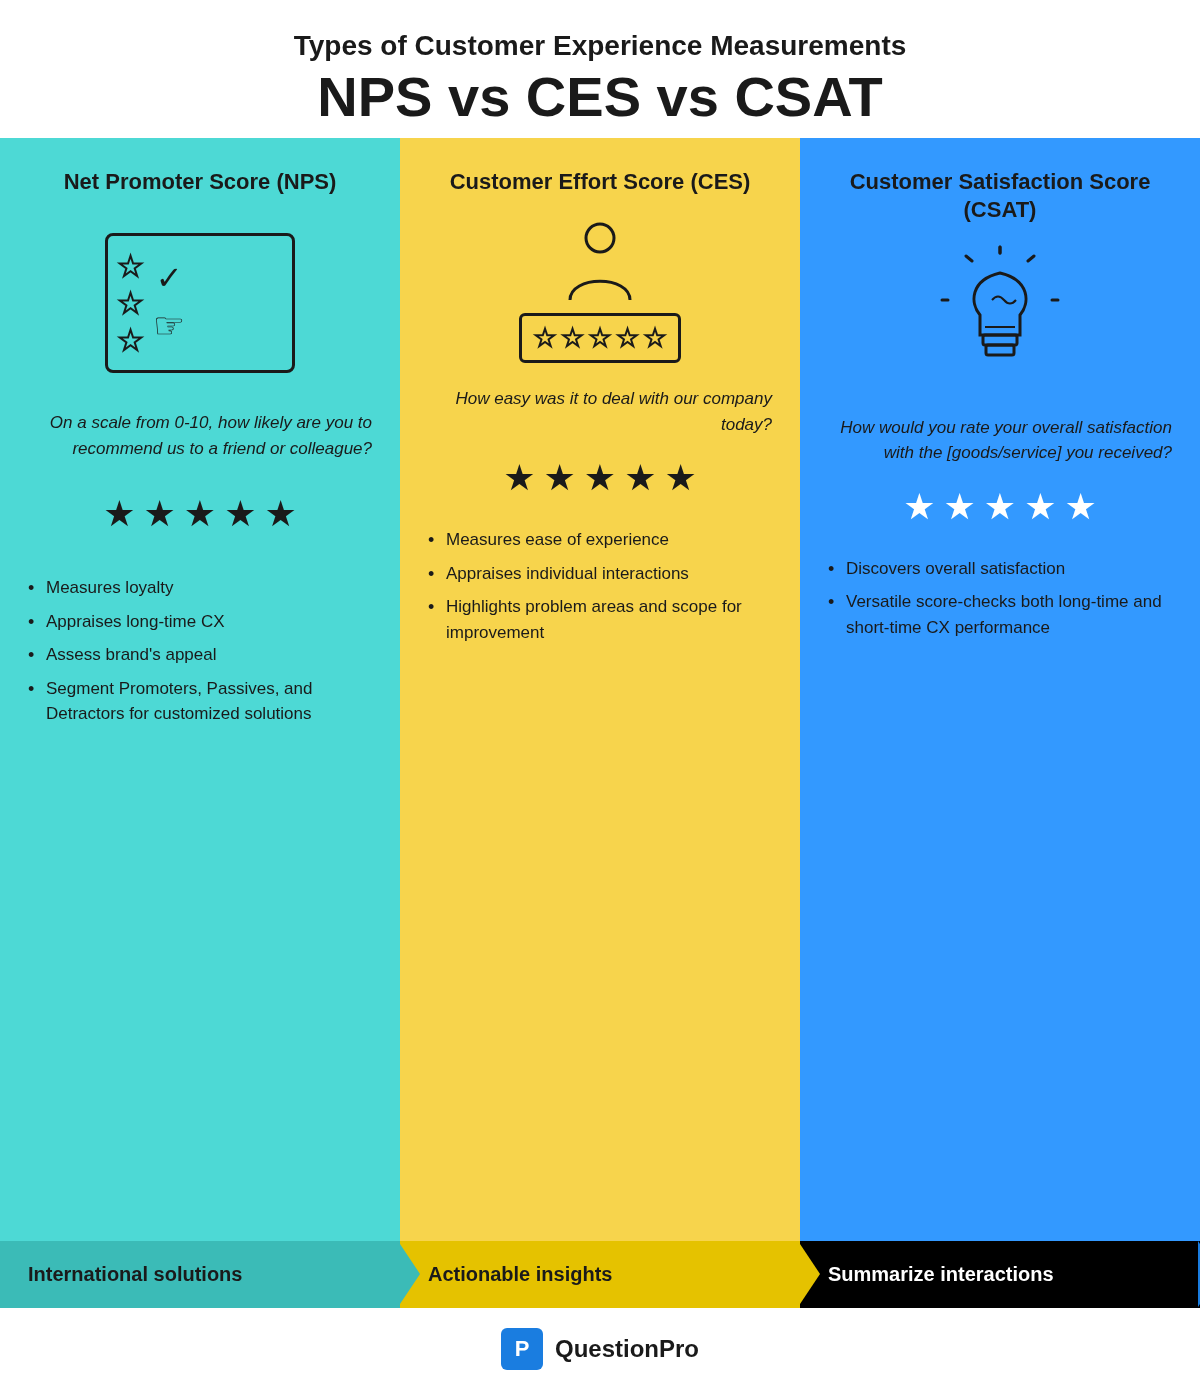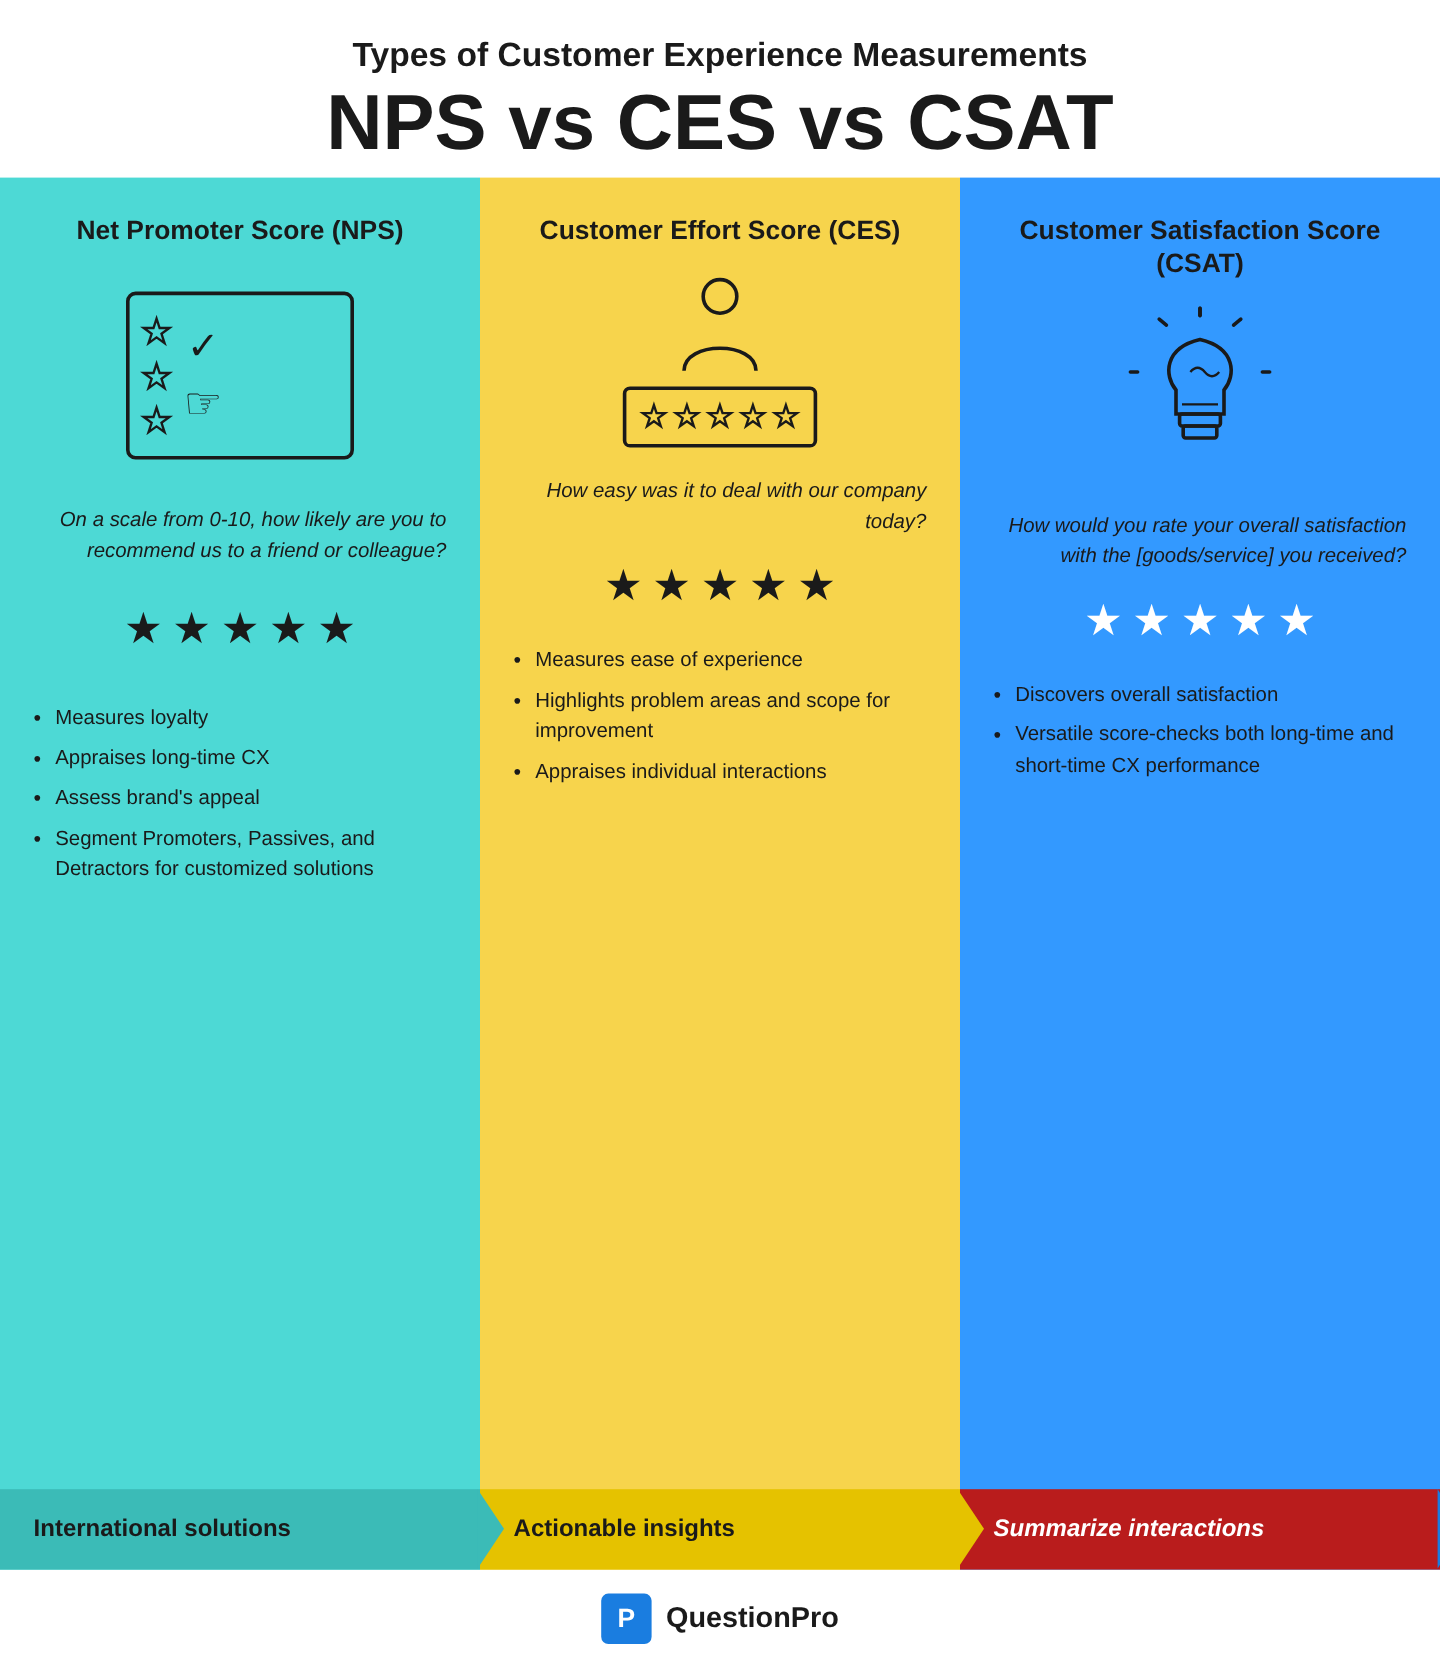--- a/index.html
+++ b/index.html
@@ -18,21 +18,21 @@
       padding: 30px 20px 10px;
       width: 100%;
     }
     .header-subtitle {
       font-size: 28px;
       font-weight: 700;
       color: #1a1a1a;
       margin-bottom: 4px;
     }
     .header-title {
-      font-size: 65px;
+      font-size: 56px;
       font-weight: 900;
       color: #1a1a1a;
       line-height: 1.1;
     }
 
     .columns-wrapper {
       display: flex;
       width: 100%;
       flex: 1;
     }
@@ -176,21 +176,21 @@
       font-size: 20px;
       font-weight: 900;
       color: #1a1a1a;
       display: flex;
       align-items: center;
       gap: 10px;
       position: relative;
     }
     .col-nps .footer-banner { background: #3bbbb7; }
     .col-ces .footer-banner { background: #e5c200; }
-    .col-csat .footer-banner { background: #b91c1c; color: #fff; font-style: italic; }
+    .col-csat .footer-banner { background: #000000; color: #fff; }
 
     
     .banner-arrow {
       position: absolute;
       right: -20px;
       top: 0;
       width: 0;
       height: 0;
       border-top: 33px solid transparent;
       border-bottom: 33px solid transparent;
@@ -313,22 +313,22 @@
     <div class="stars-row">
       <span class="star-filled">★</span>
       <span class="star-filled">★</span>
       <span class="star-filled">★</span>
       <span class="star-filled">★</span>
       <span class="star-filled">★</span>
     </div>
 
     <ul class="bullet-list">
       <li>Measures ease of experience</li>
+      <li>Appraises individual interactions</li>
       <li>Highlights problem areas and scope for improvement</li>
-      <li>Appraises individual interactions</li>
     </ul>
 
     <div class="footer-banner">
       <span>Actionable insights</span>
       <div class="banner-arrow"></div>
     </div>
   </div>
 
   <div class="column col-csat">
     <div class="col-title">Customer Satisfaction Score (CSAT)</div>

